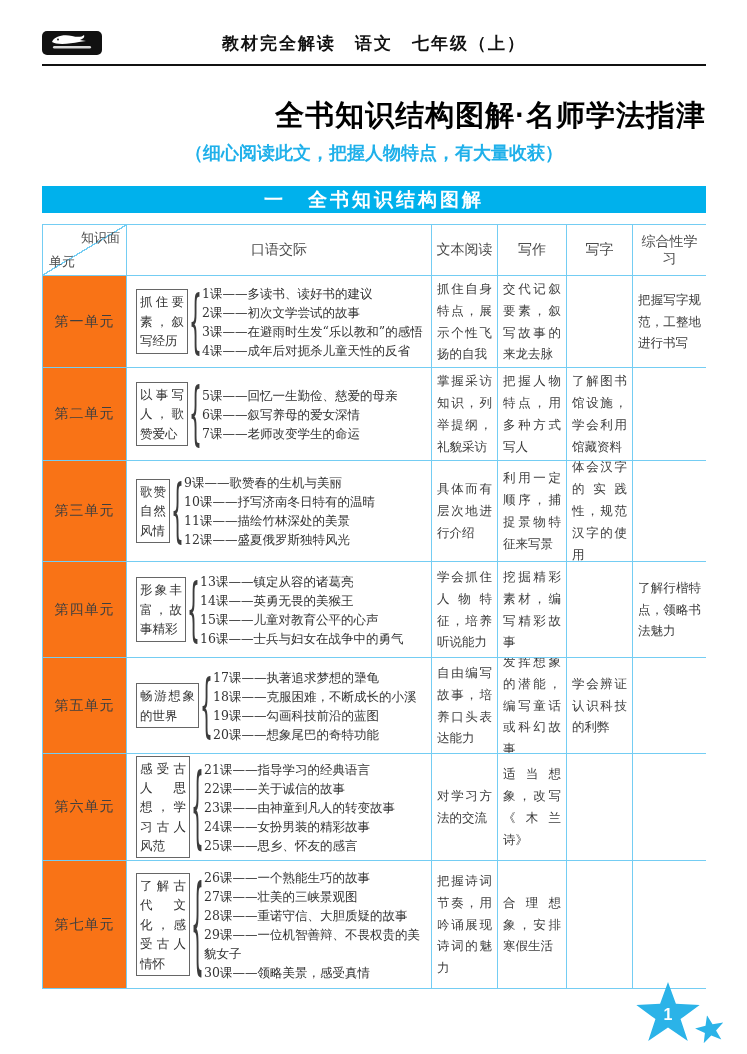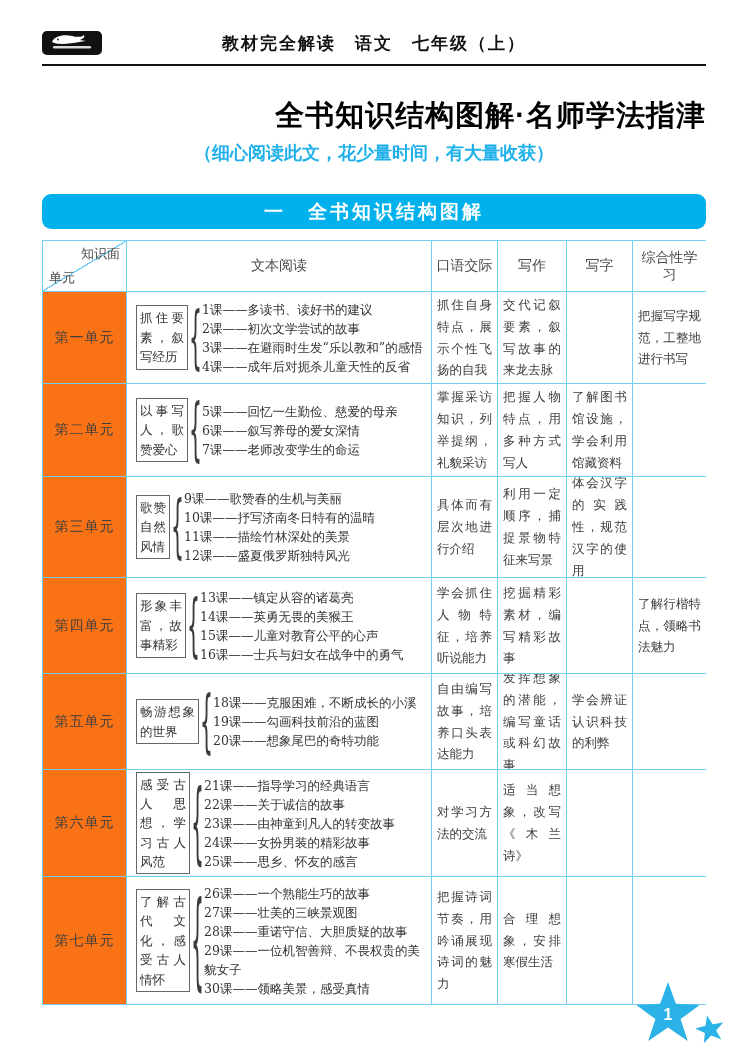--- a/index.html
+++ b/index.html
@@ -11,21 +11,21 @@
   .topbar { margin-top:36px; height:30px; display:flex; align-items:flex-end; border-bottom:2px solid #111; padding-bottom:9px; }
   .logo { width:60px; height:24px; background:#111; border-radius:5px; position:relative; flex:0 0 auto; }
   .logo svg { position:absolute; left:6px; top:2px; }
   .topbar-title { flex:1; text-align:center; font-size:17px; font-weight:bold; color:#111; letter-spacing:2px; padding-right:60px; }
 
   
   .main-title { margin-top:30px; text-align:right; font-size:29px; font-weight:bold; color:#000; letter-spacing:1px; }
   .sub-title { margin-top:5px; text-align:center; font-size:18px; font-weight:bold; color:#1fb0ea; font-family:"DejaVu Serif","Liberation Serif",serif; }
 
   
-  .banner { margin-top:29px; height:35px; background:#00b1ec; color:#fff; display:flex; align-items:center; justify-content:center; font-size:19px; font-weight:bold; letter-spacing:3px;border-radius:9px; }
+  .banner { margin-top:21px; height:27px; background:#00b1ec; color:#fff; display:flex; align-items:center; justify-content:center; font-size:19px; font-weight:bold; letter-spacing:3px; }
 
   
   .ktable { margin-top:11px; display:grid; grid-template-columns:83px 304px 65px 68px 65px 73px; grid-template-rows:50px 91px 92px 100px 95px 95px 106px 127px; gap:1px; background:#74cdf3; border:1px solid #74cdf3; }
   .cell { background:#fff; display:flex; align-items:center; justify-content:center; color:#3c3c3c; overflow:hidden; }
   .trow { display:contents; }
   .unit-cell { background:#f97316; font-size:14px; color:#3f3f3f; letter-spacing:1px; }
   .head-cell { font-size:14px; color:#4a4a4a; text-align:center; line-height:1.25; padding:2px; }
   .corner { position:relative; background:
       linear-gradient(to bottom right, transparent 49.2%, #74cdf3 49.2%, #74cdf3 50.8%, transparent 50.8%) #fff; }
   .corner .c-top { position:absolute; top:5px; right:6px; font-size:13px; color:#4a4a4a; }
@@ -68,31 +68,31 @@
         <svg width="48" height="18" viewBox="0 0 48 18">
           <path d="M4 9 C6 3, 16 1, 24 3 C30 4.5, 34 4, 36 2 C37 4, 35 6, 32 7 L38 8 L31 9 C22 11, 8 12, 4 9 Z" fill="#fff"></path>
           <circle cx="10" cy="6.5" r="0.9" fill="#111"></circle>
           <rect x="5" y="13" width="38" height="2.4" rx="1.2" fill="#fff" opacity="0.85"></rect>
         </svg>
       </div>
       <div class="topbar-title">教材完全解读　语文　七年级（上）</div>
     </div>
 
     <div class="main-title">全书知识结构图解·名师学法指津</div>
-    <div class="sub-title">（细心阅读此文，花少量时间，有大量收获）</div>
+    <div class="sub-title">（细心阅读此文，把握人物特点，有大量收获）</div>
 
     <div class="banner">一　全书知识结构图解</div>
 
     <div class="ktable">
       <div class="cell head-cell corner">
         <span class="c-top">知识面</span>
         <span class="c-bottom">单元</span>
       </div>
+      <div class="cell head-cell">口语交际</div>
       <div class="cell head-cell">文本阅读</div>
-      <div class="cell head-cell">口语交际</div>
       <div class="cell head-cell">写作</div>
       <div class="cell head-cell">写字</div>
       <div class="cell head-cell">综合性学习</div>
 
   <div class="trow row-1">
     <div class="cell unit-cell">第一单元</div>
     <div class="cell reading-cell">
       <div class="theme-box">抓住要素，叙写经历</div>
       <div class="brace">{</div>
       <div class="lessons">
@@ -192,20 +192,21 @@
             <span>了解行楷特点，领略书法魅力</span>
           </div>
   </div>
 
   <div class="trow row-5">
     <div class="cell unit-cell">第五单元</div>
     <div class="cell reading-cell">
       <div class="theme-box">畅游想象的世界</div>
       <div class="brace">{</div>
       <div class="lessons">
+              <div class="lesson">17课——执著追求梦想的犟龟</div>
               <div class="lesson">18课——克服困难，不断成长的小溪</div>
               <div class="lesson">19课——勾画科技前沿的蓝图</div>
               <div class="lesson">20课——想象尾巴的奇特功能</div>
             </div>
     </div>
     <div class="cell small-cell">
             <span>自由编写故事，培养口头表达能力</span>
           </div>
     <div class="cell small-cell">
             <span>发挥想象的潜能，编写童话或科幻故事</span>

